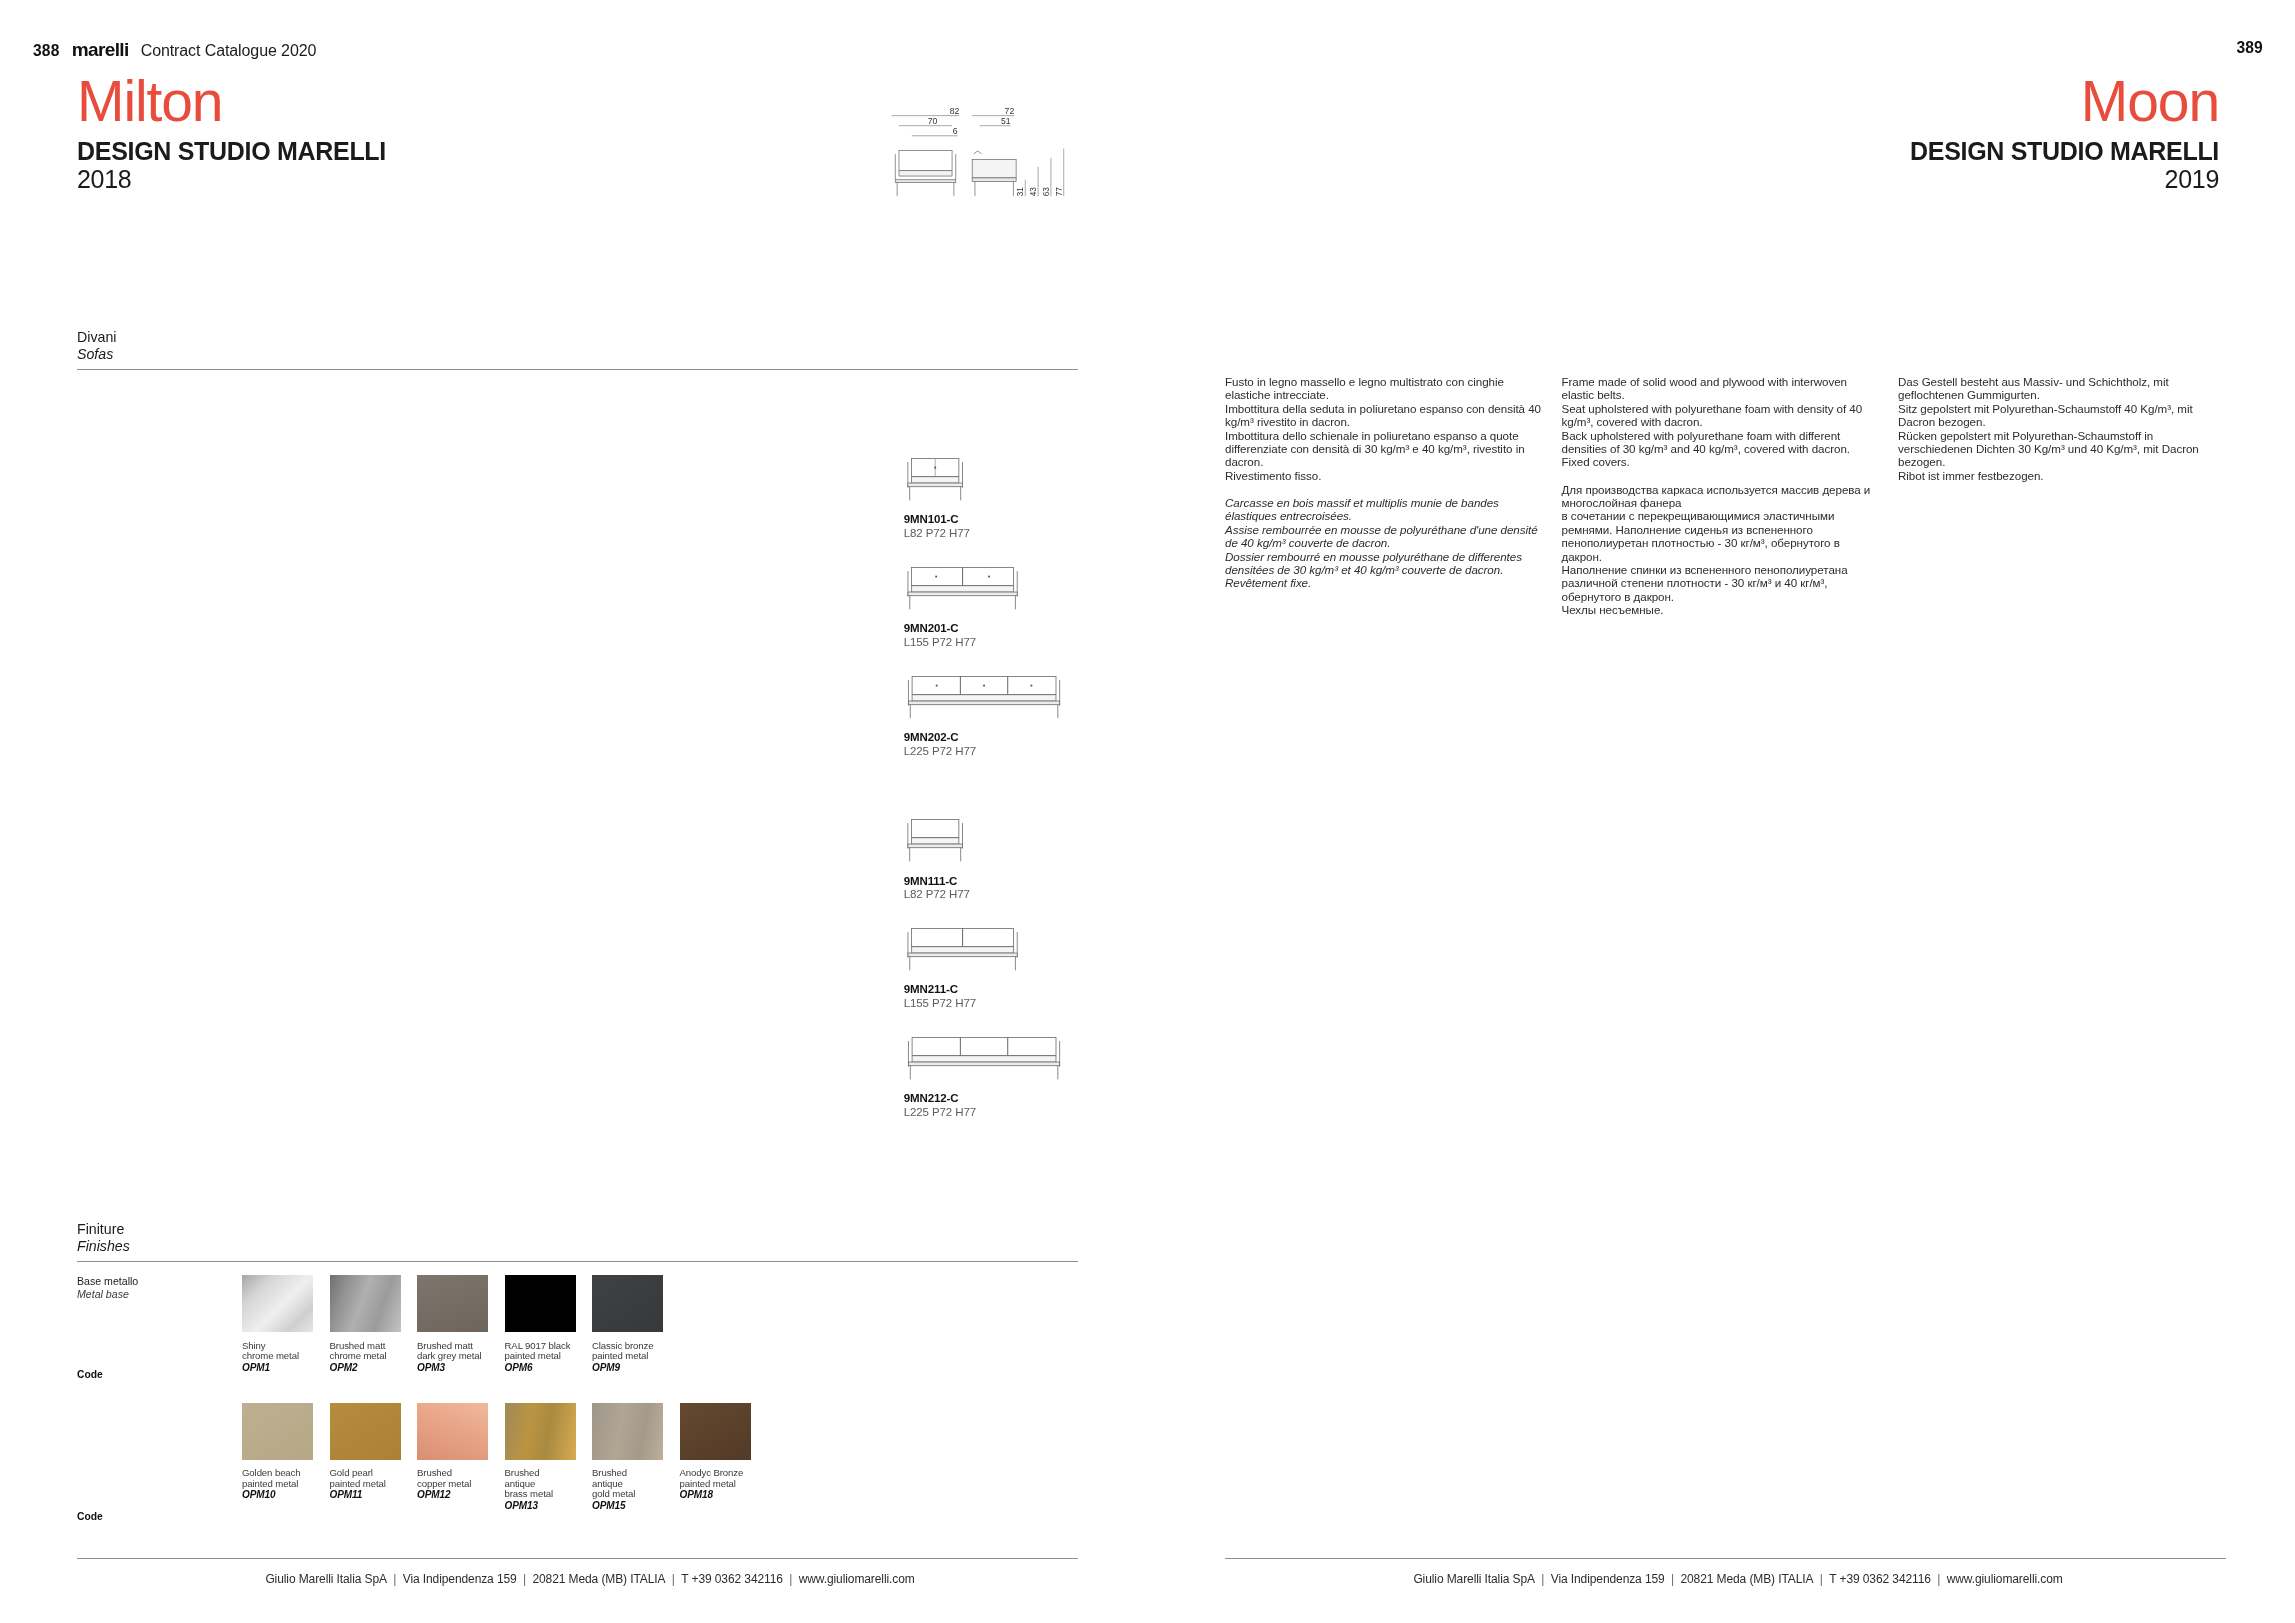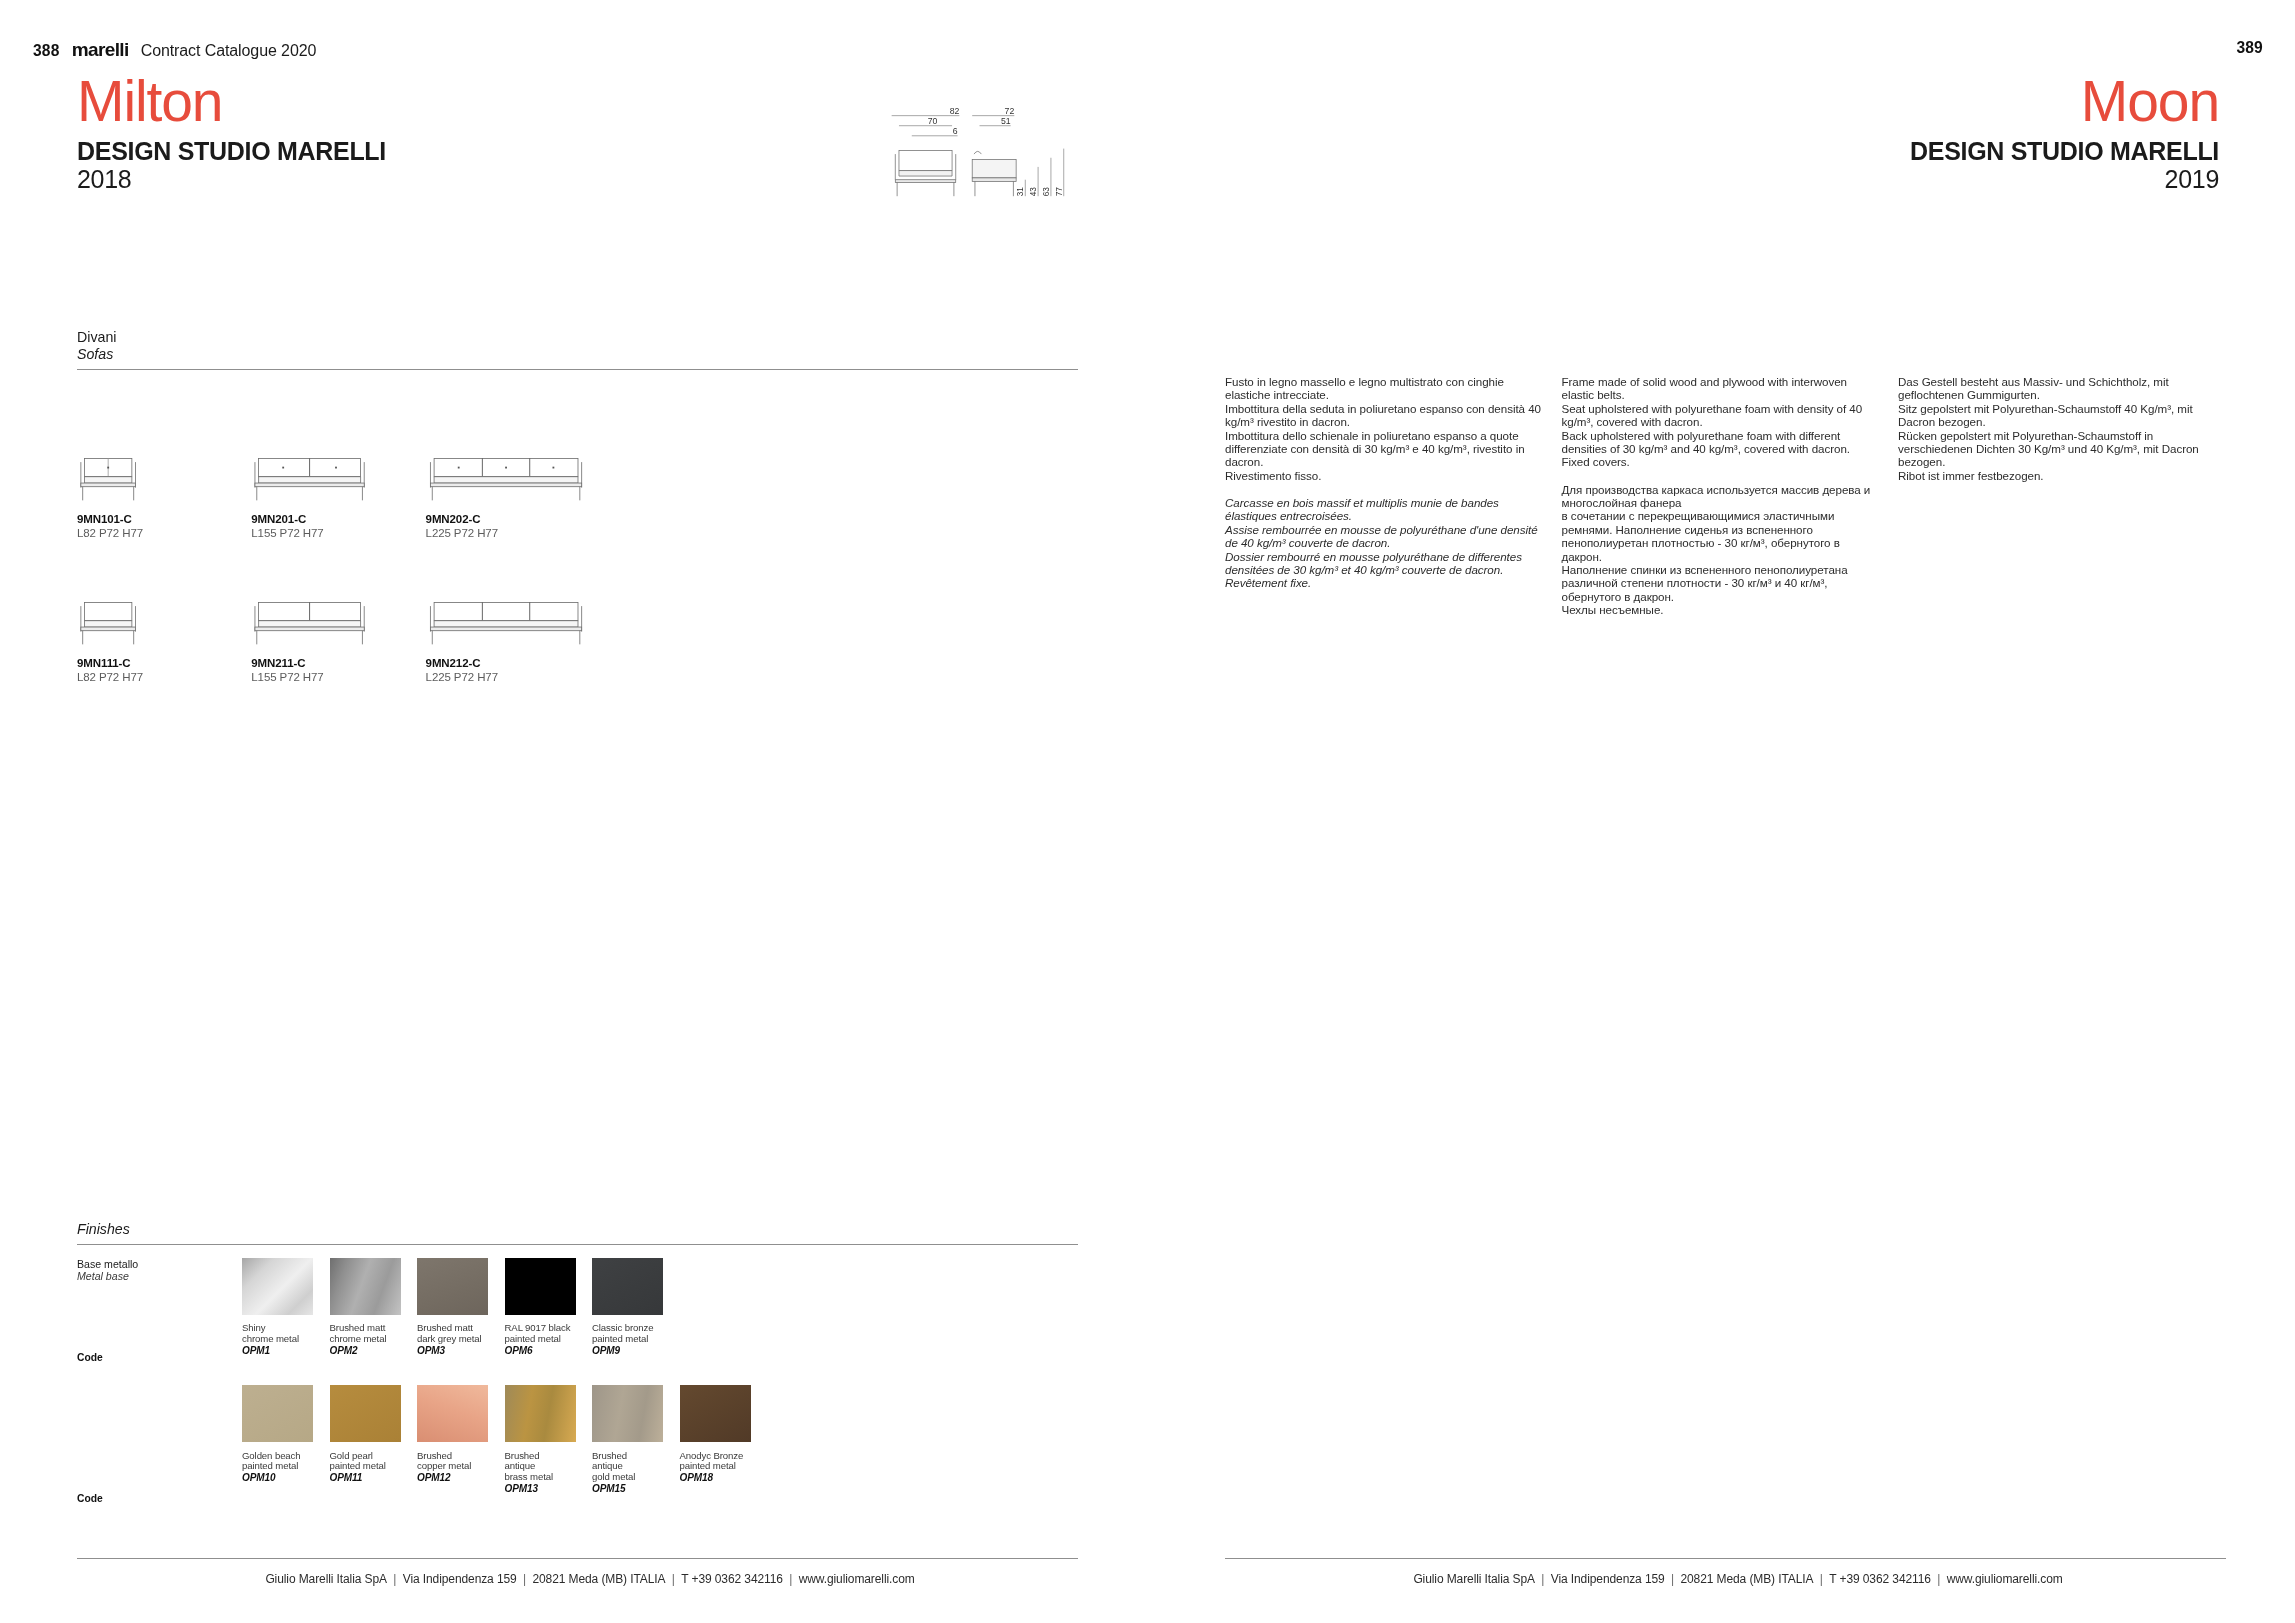--- a/index.html
+++ b/index.html
@@ -127,20 +127,21 @@
   .prodgrid {
     position: absolute;
     left: 77px;
     top: 432px;
     width: 1001px;
   }
   .prodrow {
     display: flex;
     align-items: flex-end;
     margin-bottom: 26px;
+    flex-direction: column;
   }
   .prodcell {
     width: 167px;
     margin-right: 7.3px;
   }
   .prodart {
     height: 72px;
     display: flex;
     align-items: flex-end;
     margin-bottom: 9.2px;
@@ -474,20 +475,21 @@
             </svg>
           </div>
           <div class="prodcode">9MN212-C</div>
           <div class="proddims">L225 P72 H77</div>
         </div>
       </div>
 
     </div>
 
     <div class="finishes">
+      <div class="fin-head-it">Finiture</div>
       <div class="fin-head-en">Finishes</div>
       <div class="rule"></div>
 
       <div style="position:relative; margin-top: 13px;">
         <div class="fin-group-label" style="top:0;">
           <div class="fin-group-it">Base metallo</div>
           <div class="fin-group-en">Metal base</div>
         </div>
         <div class="swatch-row">
           <div class="swatch-item">

